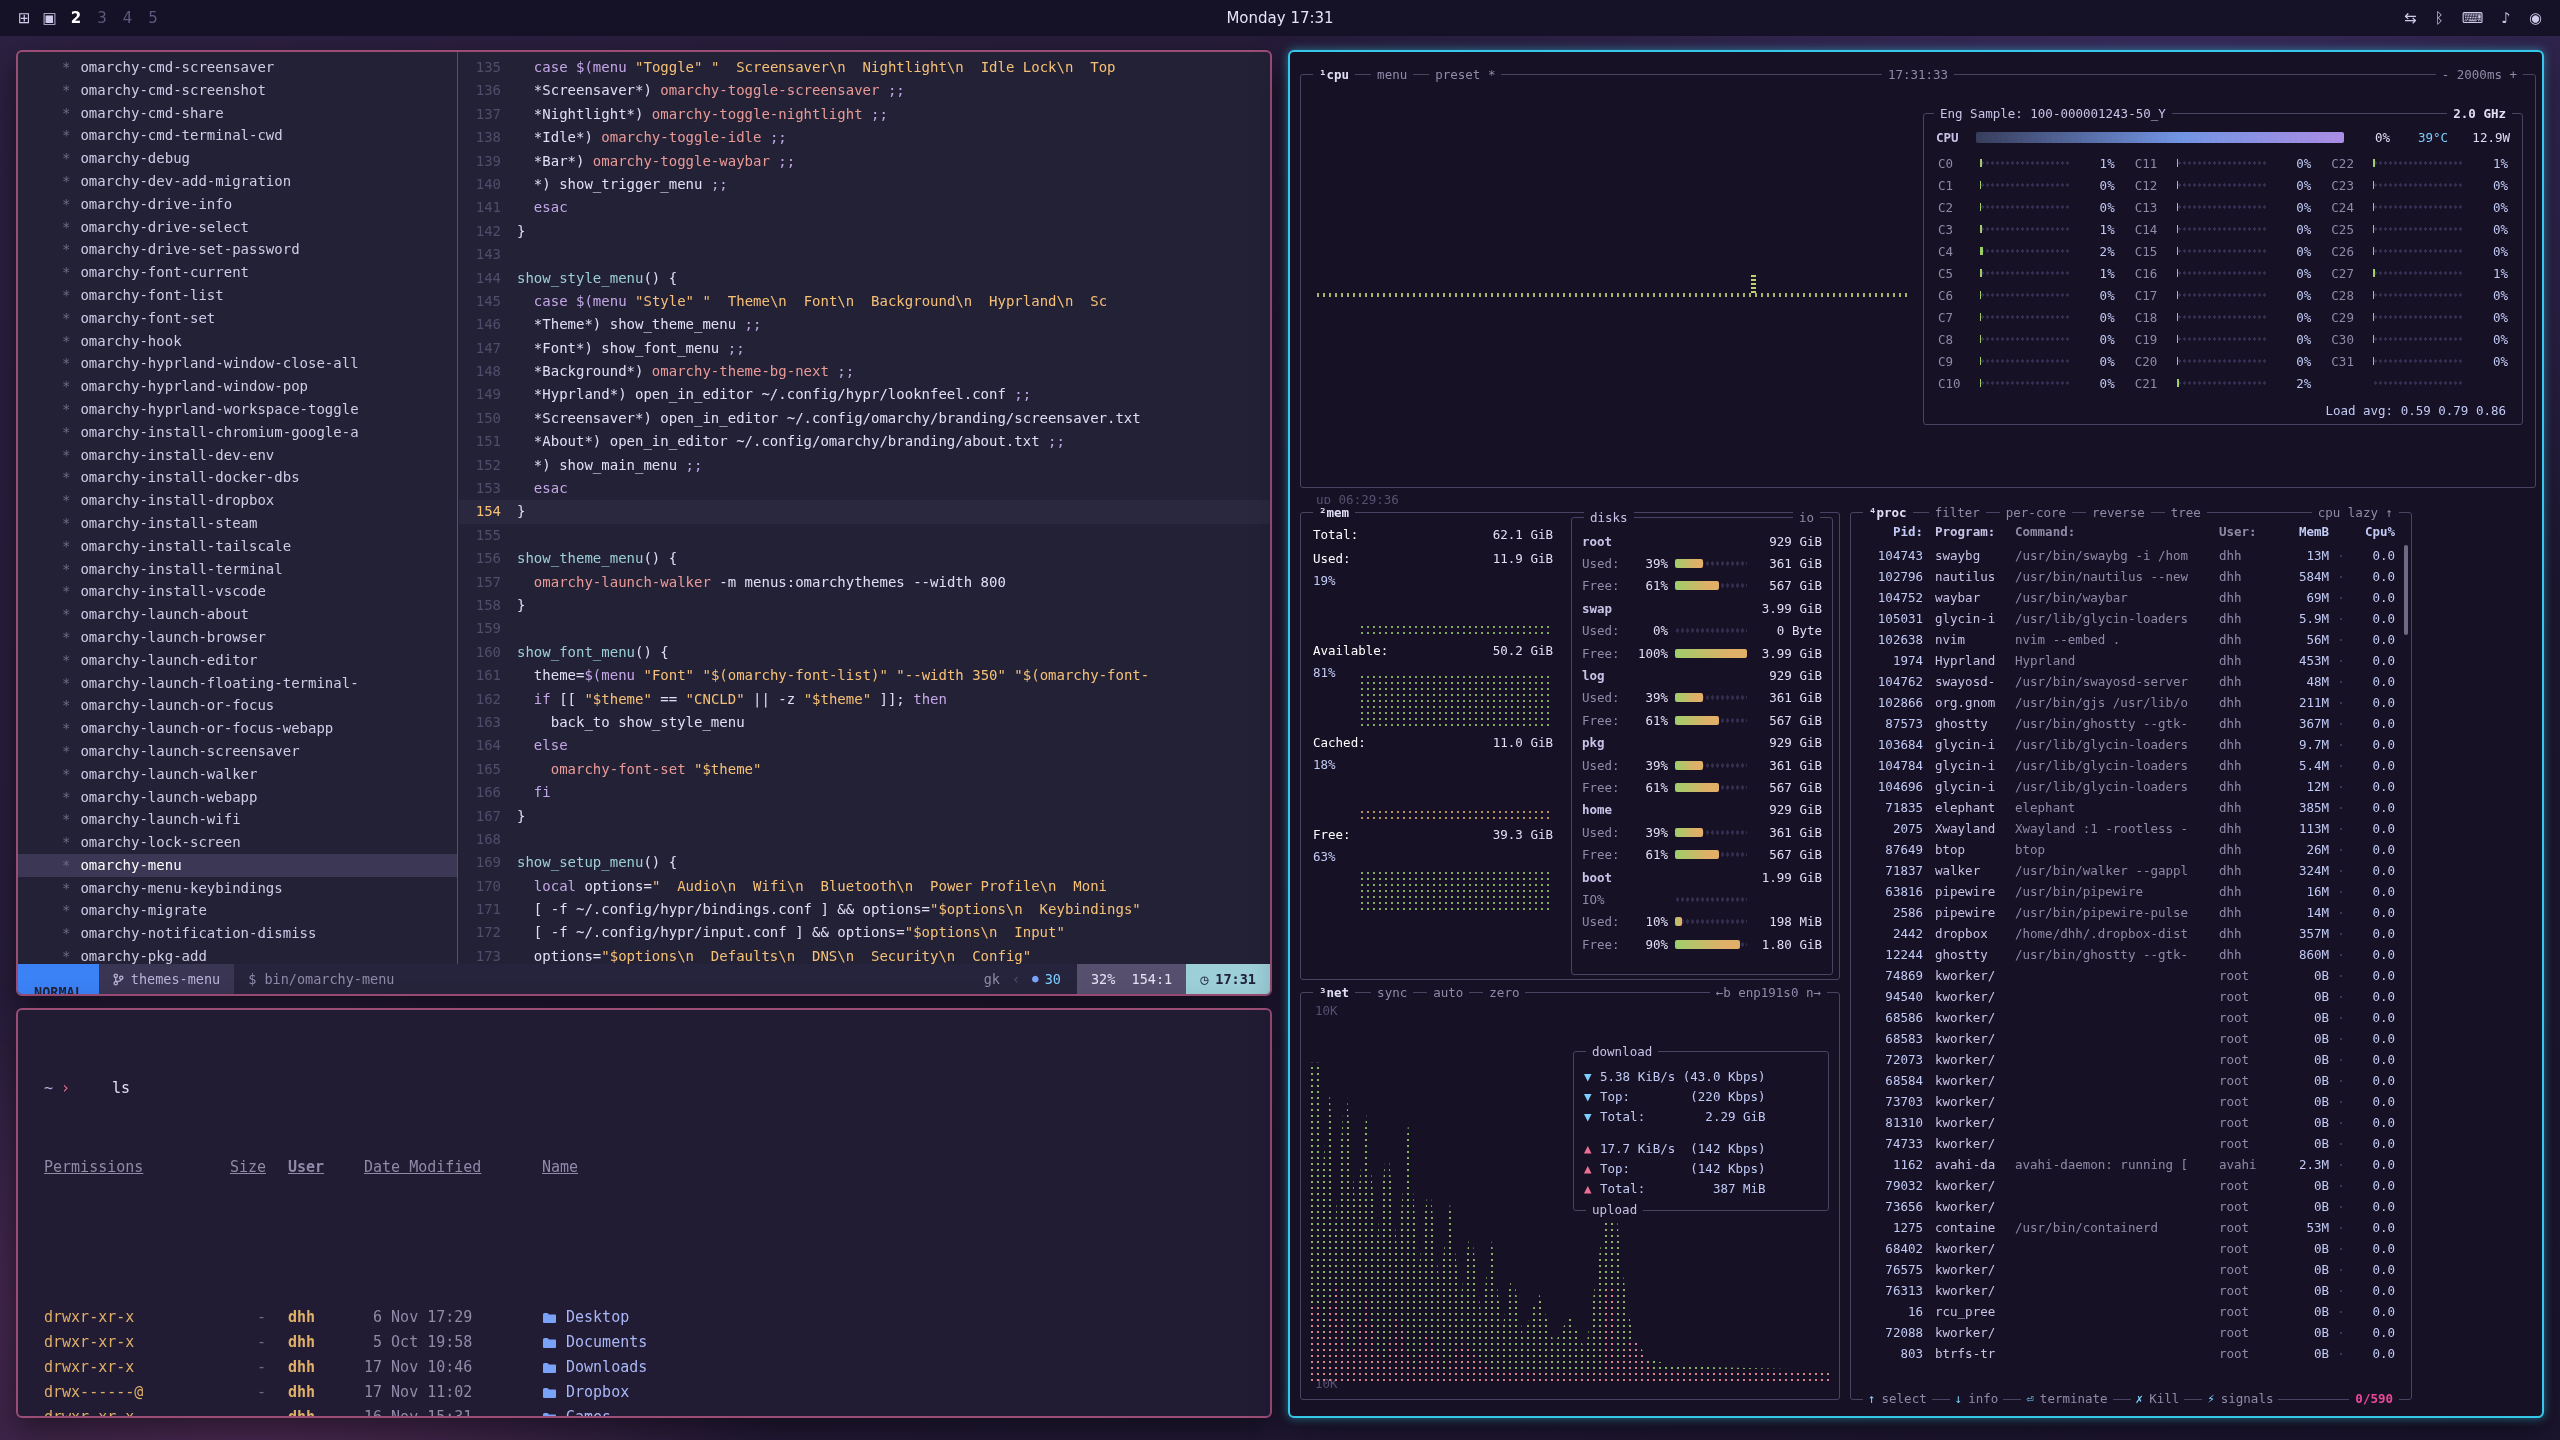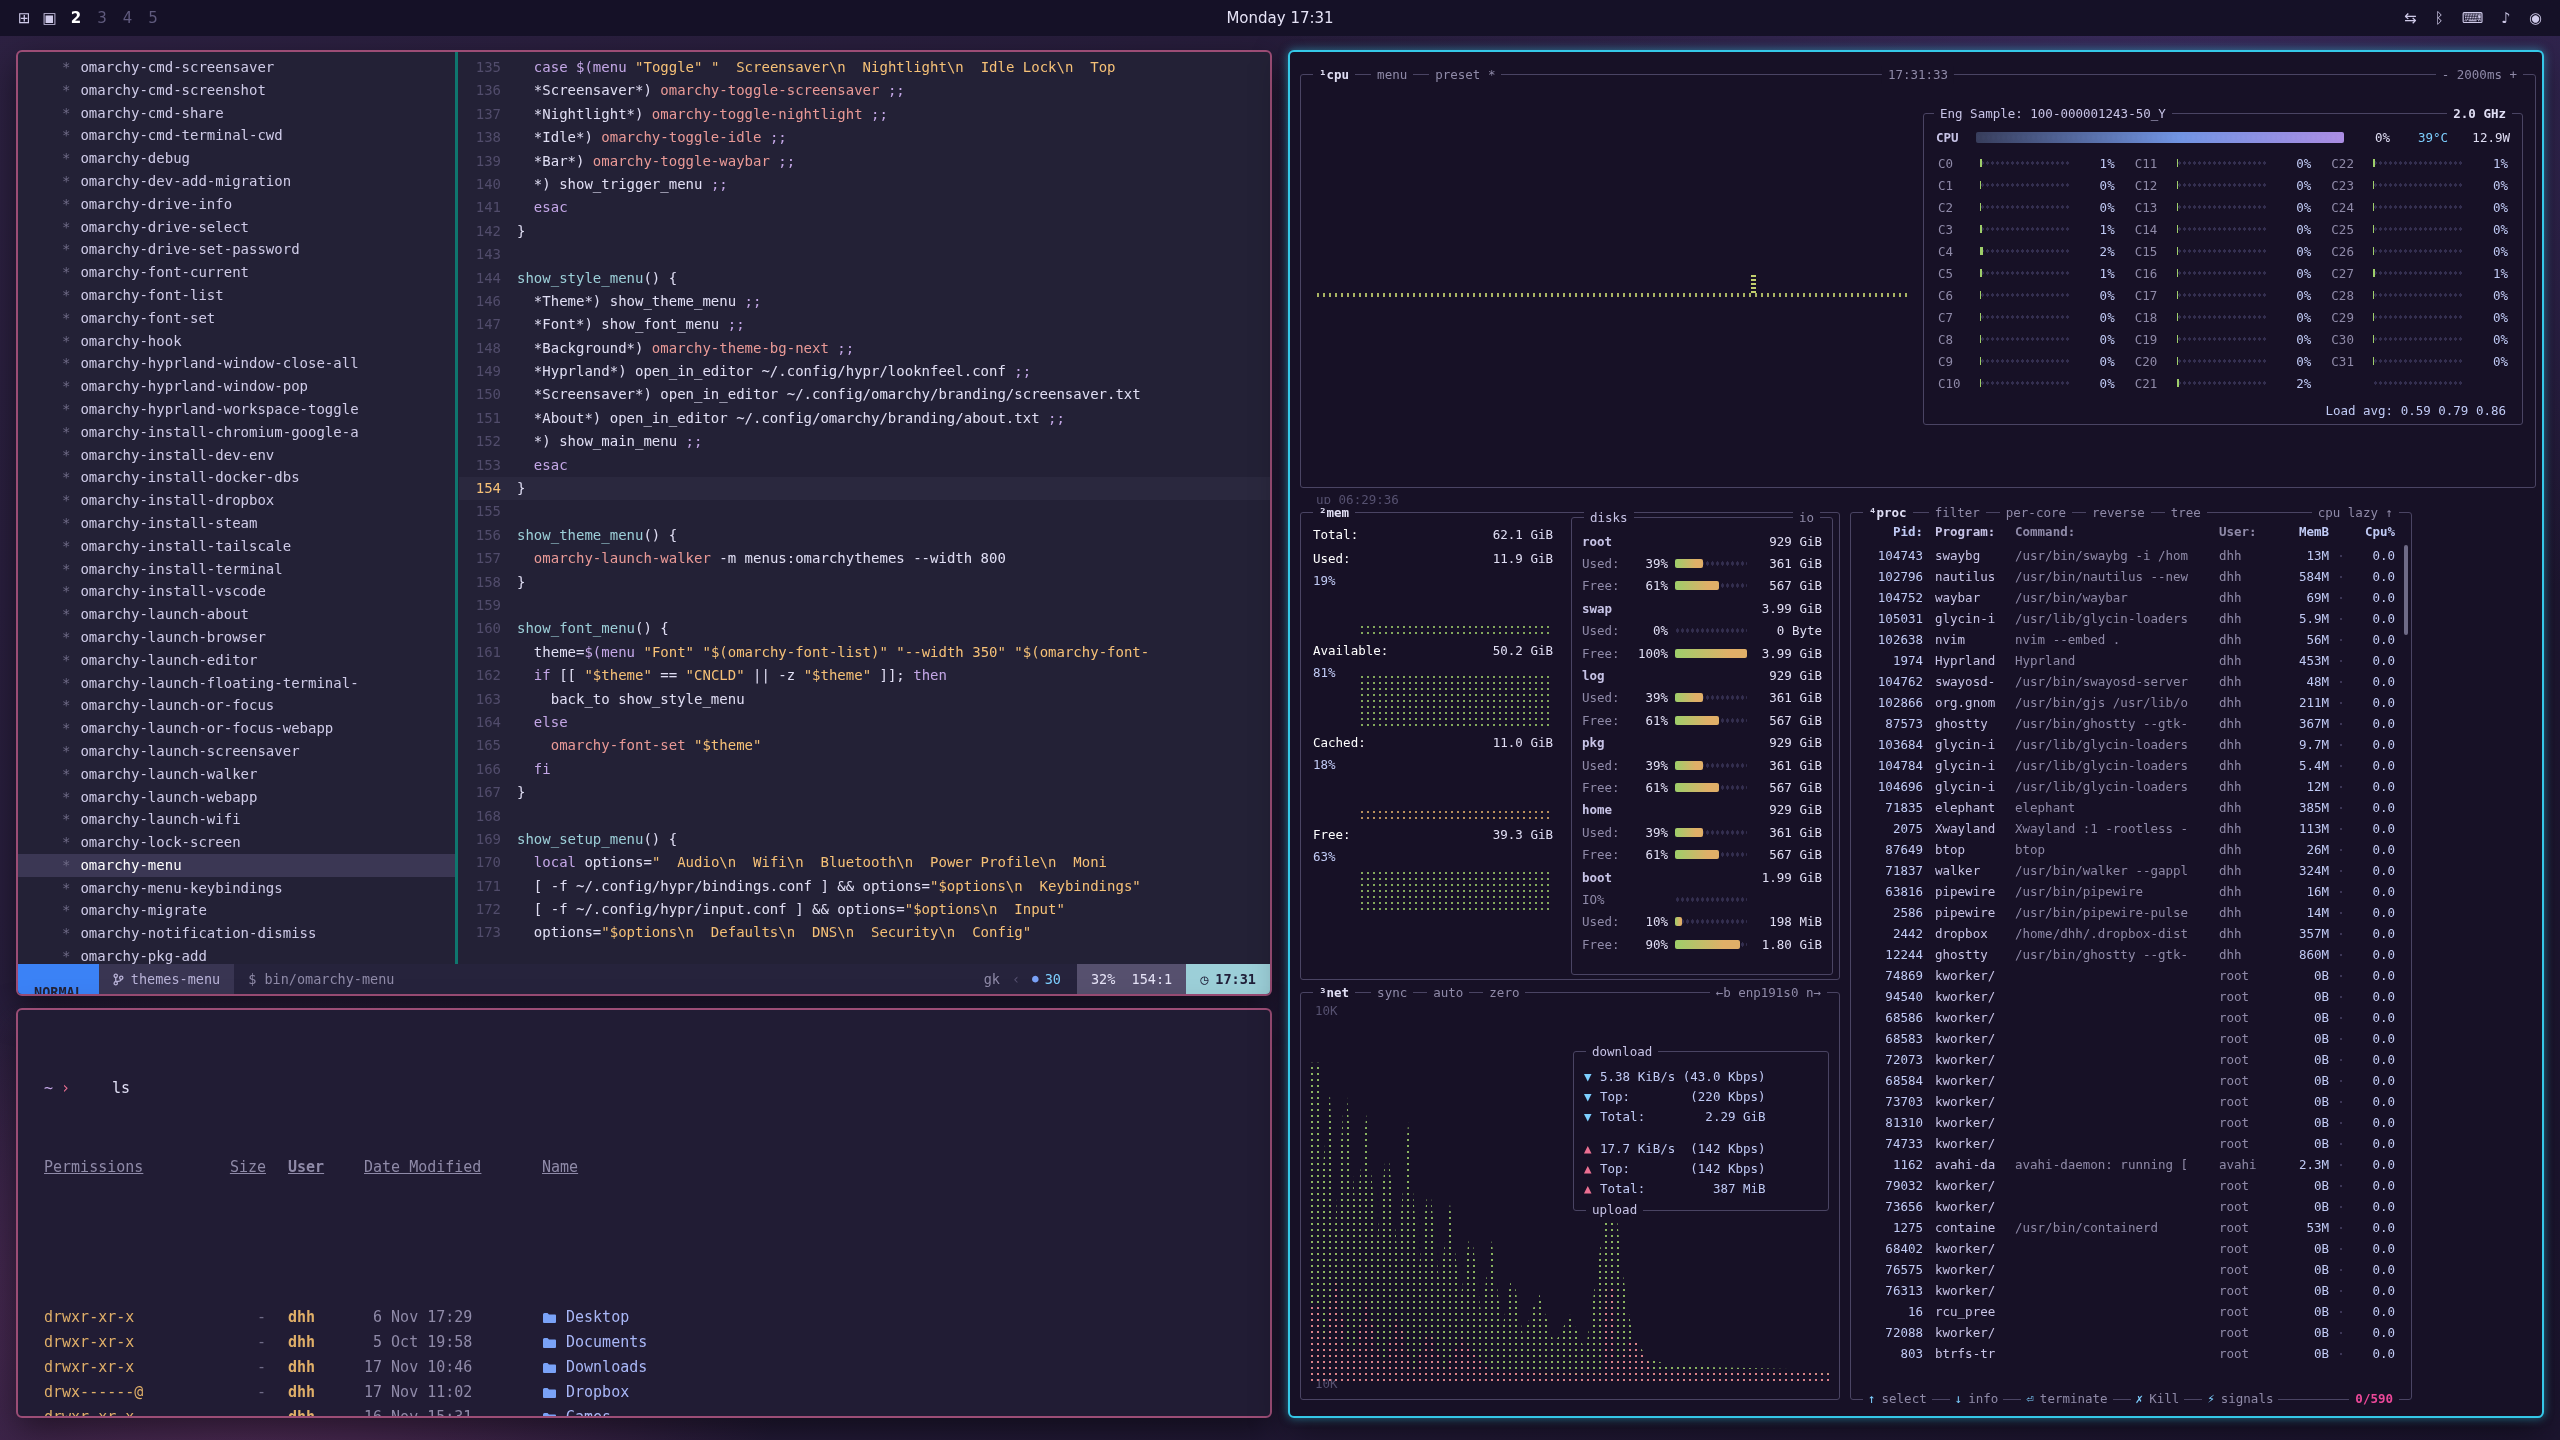--- a/index.html
+++ b/index.html
@@ -34,21 +34,21 @@
 
   
   .window{position:absolute;border-radius:6px;box-shadow:0 12px 34px rgba(0,0,0,.5);overflow:hidden;}
   .editor-window{left:16px;top:50px;width:1256px;height:946px;background:var(--edbg);border:2px solid #9c4d76;}
   .term-window{left:16px;top:1008px;width:1256px;height:410px;background:var(--termbg);border:2px solid #9c4d76;
     padding:16px 26px;font-size:15px;line-height:25px;white-space:pre;}
   .btop-window{left:1288px;top:50px;width:1256px;height:1368px;background:var(--btopbg);
     border:2px solid #35c8e8;box-shadow:0 0 10px rgba(53,200,232,.55),0 12px 34px rgba(0,0,0,.5);}
 
   
-  .filepane{position:absolute;left:0;top:0;bottom:30px;width:440px;border-right:3px solid #0f766e;
+  .filepane{position:absolute;left:0;top:0;bottom:30px;width:440px;border-right:1px solid #0f766e;
     padding:4px 0 0 0;font-size:14px;overflow:hidden;}
   .file-row{height:22.8px;line-height:22.8px;padding-left:44px;white-space:pre;color:#cfcbe8;}
   .file-row .star{color:#6e6a86;margin-right:10px;}
   .file-row.cur{background:#3b3754;color:#ffffff;}
   .codepane{position:absolute;left:441px;right:0;top:0;bottom:30px;padding-top:4px;font-size:14px;overflow:hidden;}
   .code-row{display:flex;height:23.4px;line-height:23.4px;white-space:pre;}
   .code-row .ln{width:58px;flex:none;text-align:right;padding-right:16px;color:#514c6b;}
   .code-row.cur{background:#2a283e;}
   .code-row.cur .ln{color:var(--gold);}
   .ct{color:#e0def4;}
@@ -277,20 +277,21 @@
     <div class="code-row"><span class="ln">135</span><span class="ct">  <span class="kw">case</span> <span class="var">$(menu</span> <span class="str">"Toggle"</span> <span class="str">"  Screensaver\n  Nightlight\n  Idle Lock\n  Top</span></span></div>
         <div class="code-row"><span class="ln">136</span><span class="ct">  *Screensaver*) <span class="cmd">omarchy-toggle-screensaver</span> <span class="kw">;;</span></span></div>
         <div class="code-row"><span class="ln">137</span><span class="ct">  *Nightlight*) <span class="cmd">omarchy-toggle-nightlight</span> <span class="kw">;;</span></span></div>
         <div class="code-row"><span class="ln">138</span><span class="ct">  *Idle*) <span class="cmd">omarchy-toggle-idle</span> <span class="kw">;;</span></span></div>
         <div class="code-row"><span class="ln">139</span><span class="ct">  *Bar*) <span class="cmd">omarchy-toggle-waybar</span> <span class="kw">;;</span></span></div>
         <div class="code-row"><span class="ln">140</span><span class="ct">  *) show_trigger_menu <span class="kw">;;</span></span></div>
         <div class="code-row"><span class="ln">141</span><span class="ct">  <span class="kw">esac</span></span></div>
         <div class="code-row"><span class="ln">142</span><span class="ct">}</span></div>
         <div class="code-row"><span class="ln">143</span><span class="ct"></span></div>
         <div class="code-row"><span class="ln">144</span><span class="ct"><span class="fn">show_style_menu</span>() {</span></div>
+        <div class="code-row"><span class="ln">145</span><span class="ct">  <span class="kw">case</span> <span class="var">$(menu</span> <span class="str">"Style"</span> <span class="str">"  Theme\n  Font\n  Background\n  Hyprland\n  Sc</span></span></div>
         <div class="code-row"><span class="ln">146</span><span class="ct">  *Theme*) show_theme_menu <span class="kw">;;</span></span></div>
         <div class="code-row"><span class="ln">147</span><span class="ct">  *Font*) show_font_menu <span class="kw">;;</span></span></div>
         <div class="code-row"><span class="ln">148</span><span class="ct">  *Background*) <span class="cmd">omarchy-theme-bg-next</span> <span class="kw">;;</span></span></div>
         <div class="code-row"><span class="ln">149</span><span class="ct">  *Hyprland*) open_in_editor ~/.config/hypr/looknfeel.conf <span class="kw">;;</span></span></div>
         <div class="code-row"><span class="ln">150</span><span class="ct">  *Screensaver*) open_in_editor ~/.config/omarchy/branding/screensaver.txt</span></div>
         <div class="code-row"><span class="ln">151</span><span class="ct">  *About*) open_in_editor ~/.config/omarchy/branding/about.txt <span class="kw">;;</span></span></div>
         <div class="code-row"><span class="ln">152</span><span class="ct">  *) show_main_menu <span class="kw">;;</span></span></div>
         <div class="code-row"><span class="ln">153</span><span class="ct">  <span class="kw">esac</span></span></div>
         <div class="code-row cur"><span class="ln">154</span><span class="ct">}</span></div>
         <div class="code-row"><span class="ln">155</span><span class="ct"></span></div>

